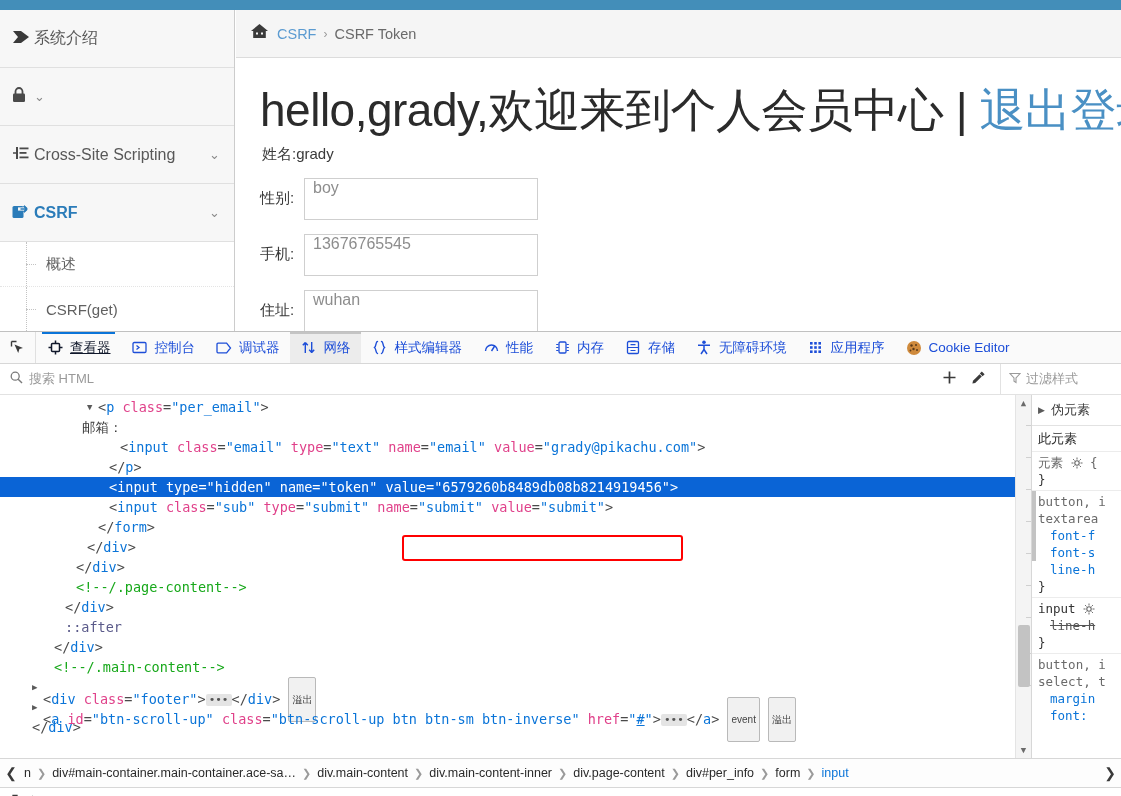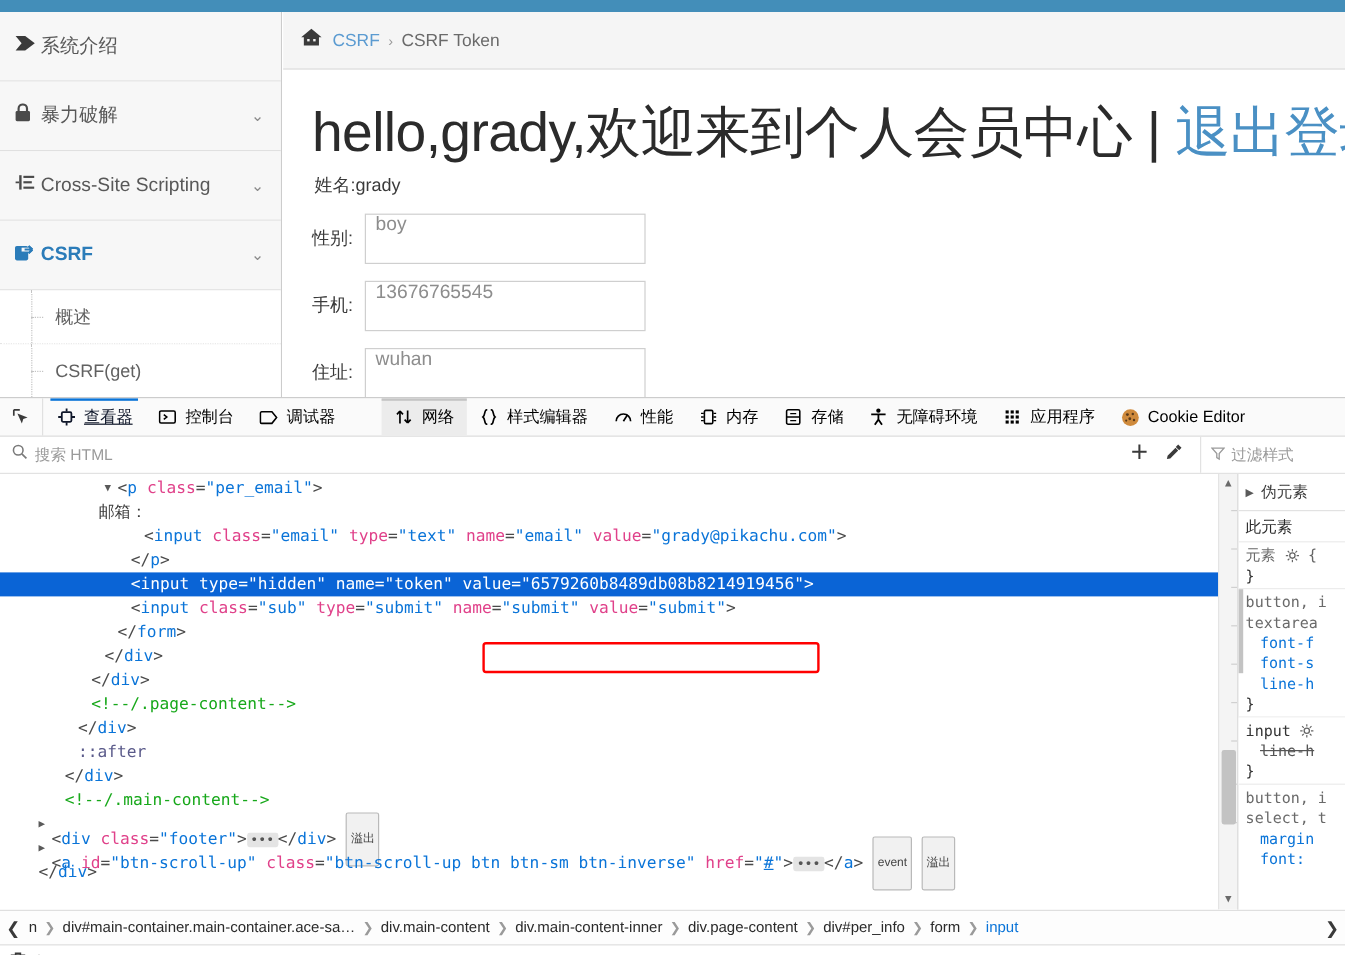--- a/index.html
+++ b/index.html
@@ -75,28 +75,28 @@
     border-top:1px solid #c0c0c0; font-family:"Liberation Sans","DejaVu Sans",sans-serif; }
 
   .dt-toolbar {
     height:32px; display:flex; align-items:stretch; background:#fafafa;
     border-bottom:1px solid #d7d7d7;
   }
   .dt-picker { width:36px; display:flex; align-items:center; justify-content:center; cursor:pointer;
     border-right:1px solid #e0e0e0; }
   .dt-tab {
     display:flex; align-items:center; gap:6px; padding:0 10px; font-size:13.5px;
-    color:#000000; cursor:pointer; white-space:nowrap; position:relative;
+    color:#1d4ed8; cursor:pointer; white-space:nowrap; position:relative;
   }
   .dt-tab.active { color:#0f172a; }
   .dt-tab.active .dt-tab-label { text-decoration: underline; }
   .dt-tab.active::before {
     content:""; position:absolute; left:6px; right:6px; top:0; height:2px; background:#0a74d8;
   }
-  .dt-tab.hover { background:#ececec;margin-left:28px; }
+  .dt-tab.hover { background:#ececec; }
   .dt-tab.hover::before {
     content:""; position:absolute; left:0; right:0; top:0; height:2px; background:#c4c4c4;
   }
   .dt-tab .tico { display:inline-flex; align-items:center; justify-content:center; width:18px; height:18px; }
 
   
   .dt-searchrow { height:31px; display:flex; align-items:center; border-bottom:1px solid #e2e2e2; background:#fff; }
   .dt-search { flex:1 1 auto; display:flex; align-items:center; padding-left:10px; gap:6px; height:100%; }
   .dt-search .ph { font-size:13px; color:#9a9a9a; }
   .dt-search-actions { display:flex; align-items:center; gap:14px; padding:0 14px; }
@@ -201,21 +201,20 @@
         <span class="s-label">系统介绍</span>
       </div>
 
       <div class="side-item">
         <span class="s-ico">
           <svg width="14" height="16" viewBox="0 0 14 16">
               <path d="M3.5 7V4.5a3.5 3.5 0 117 0V7" stroke="#4a4a4a" stroke-width="1.8" fill="none"></path>
               <rect x="1" y="6.5" width="12" height="8.5" rx="1.2" fill="#4a4a4a"></rect>
             </svg>
         </span>
-        <span class="s-label">暴力破解</span>
         <span class="chev">⌄</span>
       </div>
 
       <div class="side-item">
         <span class="s-ico">
           <svg width="18" height="14" viewBox="0 0 18 14">
               <path d="M1 7h3" stroke="#4a4a4a" stroke-width="1.5"></path>
               <rect x="4" y="1" width="2" height="12" fill="#4a4a4a"></rect>
               <rect x="7.5" y="1.5" width="9" height="1.8" fill="#4a4a4a"></rect>
               <rect x="7.5" y="6" width="7" height="1.8" fill="#4a4a4a"></rect>

